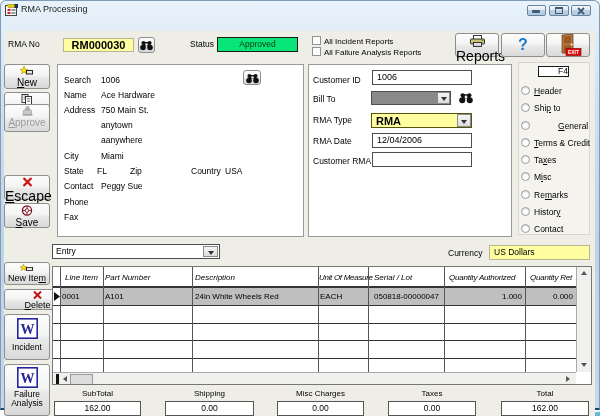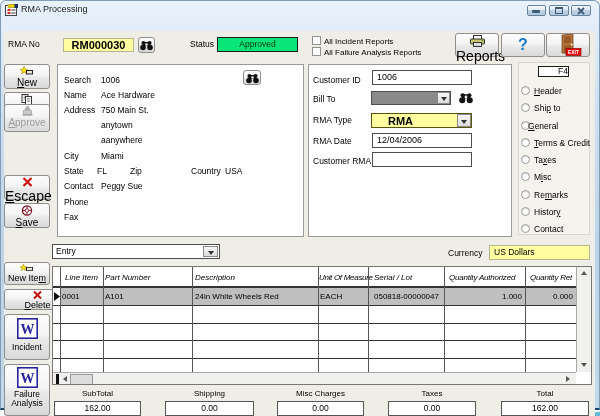--- a/index.html
+++ b/index.html
@@ -223,39 +223,39 @@
   <svg class="abs" style="left:455px;top:61px" width="14" height="12" viewBox="0 0 13 11">
       <circle cx="3" cy="7.5" r="2.8" fill="#111"></circle>
       <circle cx="10" cy="7.5" r="2.8" fill="#111"></circle>
       <circle cx="3.4" cy="3" r="2" fill="#111"></circle>
       <circle cx="9.6" cy="3" r="2" fill="#111"></circle>
       <rect x="3" y="2" width="7" height="4" fill="#111"></rect>
       <circle cx="6.5" cy="4.5" r="1.3" fill="#eee"></circle>
   </svg>
   <div class="abs lbl" style="left:309px;top:84px">RMA Type</div>
   <div class="abs" style="left:367px;top:82px;width:101px;height:15px;background:#ffffa2;border:1px solid #55540a;
-       font-size:11px;font-weight:bold;line-height:14px;padding-left:16px">RMA
+       font-size:11px;font-weight:bold;line-height:14px;padding-left:4px">RMA
     <div class="arrowbtn abs" style="right:0;top:0;width:14px;height:13px">
       <div class="darr" style="margin:4.5px auto 0"></div>
     </div>
   </div>
   <div class="abs lbl" style="left:309px;top:105px">RMA Date</div>
   <div class="abs tb" style="left:368px;top:102px;width:100px;height:15px;font-size:9px">12/04/2006</div>
   <div class="abs lbl" style="left:309px;top:125px">Customer RMA</div>
   <div class="abs tb" style="left:368px;top:121px;width:100px;height:15px"></div>
 
   <div class="abs" style="left:514px;top:31px;width:72px;height:173px;background:#f4f3ee;border:1px solid #d8d7cf"></div>
   <div class="abs" style="left:534px;top:35px;width:31px;height:11px;background:#fff;border:1px solid #1a1a1a;
        font-size:8.5px;text-align:right;line-height:9px">F4</div>
   <div class="abs radio" style="left:517px;top:55px"></div>
     <div class="abs s85" style="left:530px;top:55px"><u>H</u>eader</div>
   <div class="abs radio" style="left:517px;top:72px"></div>
     <div class="abs s85" style="left:530px;top:72px">Shi<u>p</u> to</div>
   <div class="abs radio" style="left:517px;top:90px"></div>
-    <div class="abs s85" style="left:524px;top:90px"><u>G</u>eneral</div>
+    <div class="abs s85" style="left:554px;top:90px"><u>G</u>eneral</div>
   <div class="abs radio" style="left:517px;top:107px"></div>
     <div class="abs s85" style="left:530px;top:107px"><u>T</u>erms &amp; Credit</div>
   <div class="abs radio" style="left:517px;top:124px"></div>
     <div class="abs s85" style="left:530px;top:124px">Ta<u>x</u>es</div>
   <div class="abs radio" style="left:517px;top:141px"></div>
     <div class="abs s85" style="left:530px;top:141px">M<u>i</u>sc</div>
   <div class="abs radio" style="left:517px;top:159px"></div>
     <div class="abs s85" style="left:530px;top:159px">Re<u>m</u>arks</div>
   <div class="abs radio" style="left:517px;top:176px"></div>
     <div class="abs s85" style="left:530px;top:176px">Histor<u>y</u></div>

